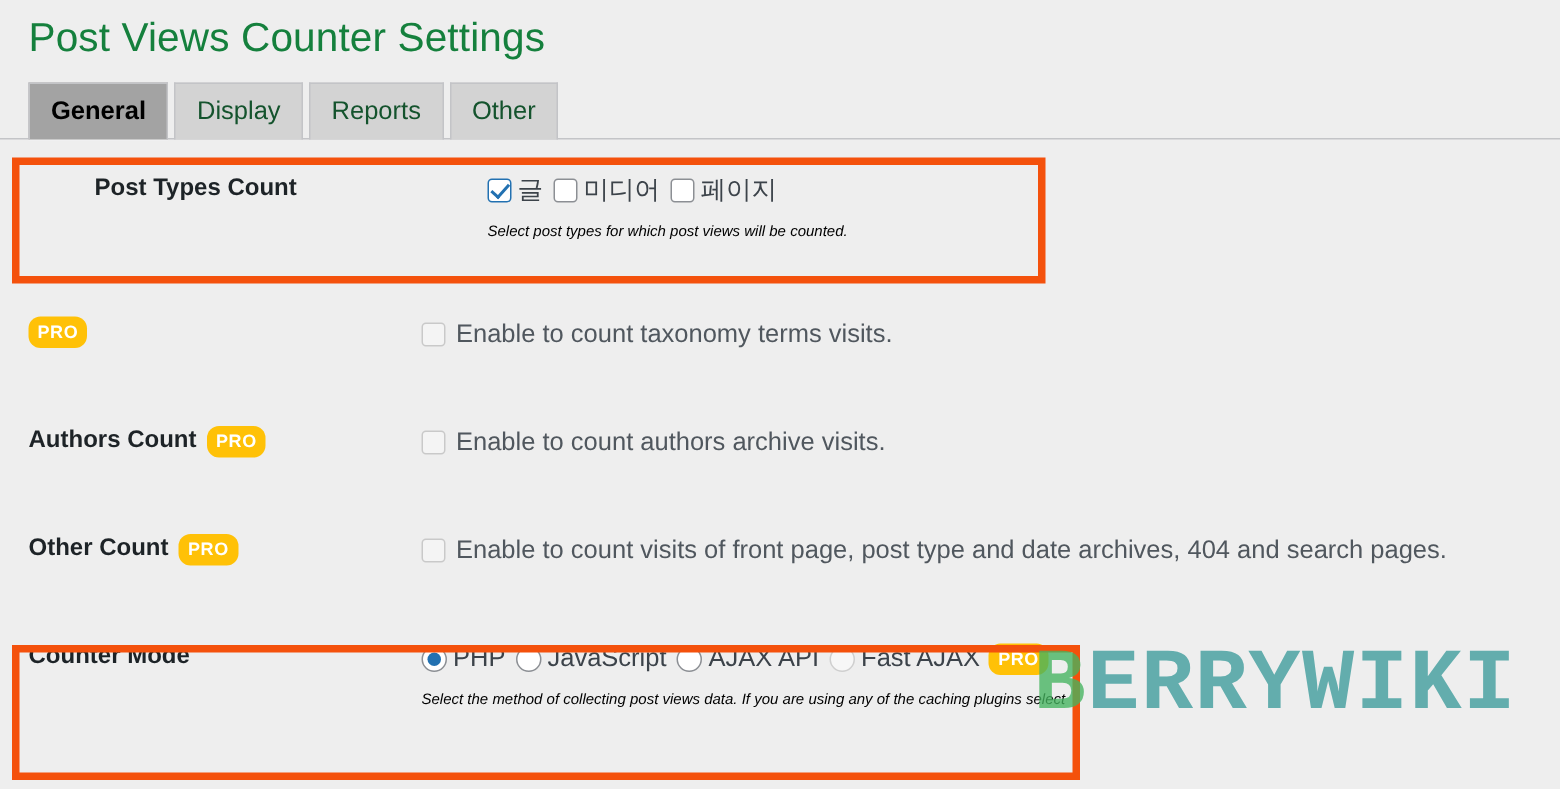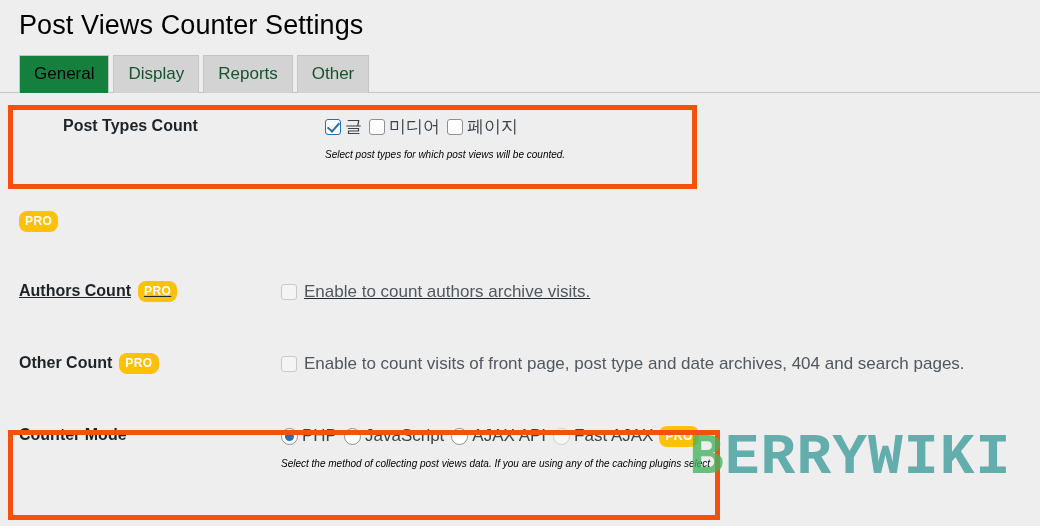--- a/index.html
+++ b/index.html
@@ -13,21 +13,21 @@
     font-family: "Liberation Sans", sans-serif;
     color: #23282d;
     overflow: hidden;
     position: relative;
   }
 
   
   .page-title {
     font-size: 27px;
     font-weight: 400;
-    color: #000000;
+    color: #15803d;
     letter-spacing: 0.1px;
     padding: 8px 0 0 19px;
     margin: 0;
     line-height: 34px;
   }
 
   
   .tab-bar {
     position: relative;
     margin: 13px 0 0 0;
@@ -55,23 +55,23 @@
     margin-right: 4px;
     font-size: 17px;
     color: #14532d;
     background: #d3d3d3;
     border: 1px solid #c3c4c7;
     border-bottom: none;
     z-index: 2;
     cursor: pointer;
   }
   .tab.active {
-    background: #15803d;
+    background: #a3a3a3;
     color: #000000;
-    font-weight: 400;
+    font-weight: 700;
     border-color: #c3c4c7;
     box-shadow: 0 1px 0 0 #f0f0f1;
   }
 
   
   .form-area {
     position: relative;
     padding-top: 0;
   }
   .form-row {
@@ -249,23 +249,31 @@
         </span>
       </div>
       <div class="desc">Select post types for which post views will be counted.</div>
     </div>
   </div>
 
   <div class="form-row" style="padding-top:44px;">
     <div class="row-label">
       <span class="pro-badge">PRO</span>
     </div>
-  </div>
-
-  <div class="form-row" style="padding-top:48px;text-decoration:underline;">
+    <div class="row-field">
+      <div class="choice-line">
+        <span class="choice">
+          <span class="cb muted ctl" style="margin-right:7px;"></span>
+          <span class="choice-label dim">Enable to count taxonomy terms visits.</span>
+        </span>
+      </div>
+    </div>
+  </div>
+
+  <div class="form-row" style="padding-top:48px;">
     <div class="row-label">
       <span>Authors Count</span>
       <span class="pro-badge">PRO</span>
     </div>
     <div class="row-field">
       <div class="choice-line">
         <span class="choice">
           <span class="cb muted ctl" style="margin-right:7px;"></span>
           <span class="choice-label dim">Enable to count authors archive visits.</span>
         </span>

